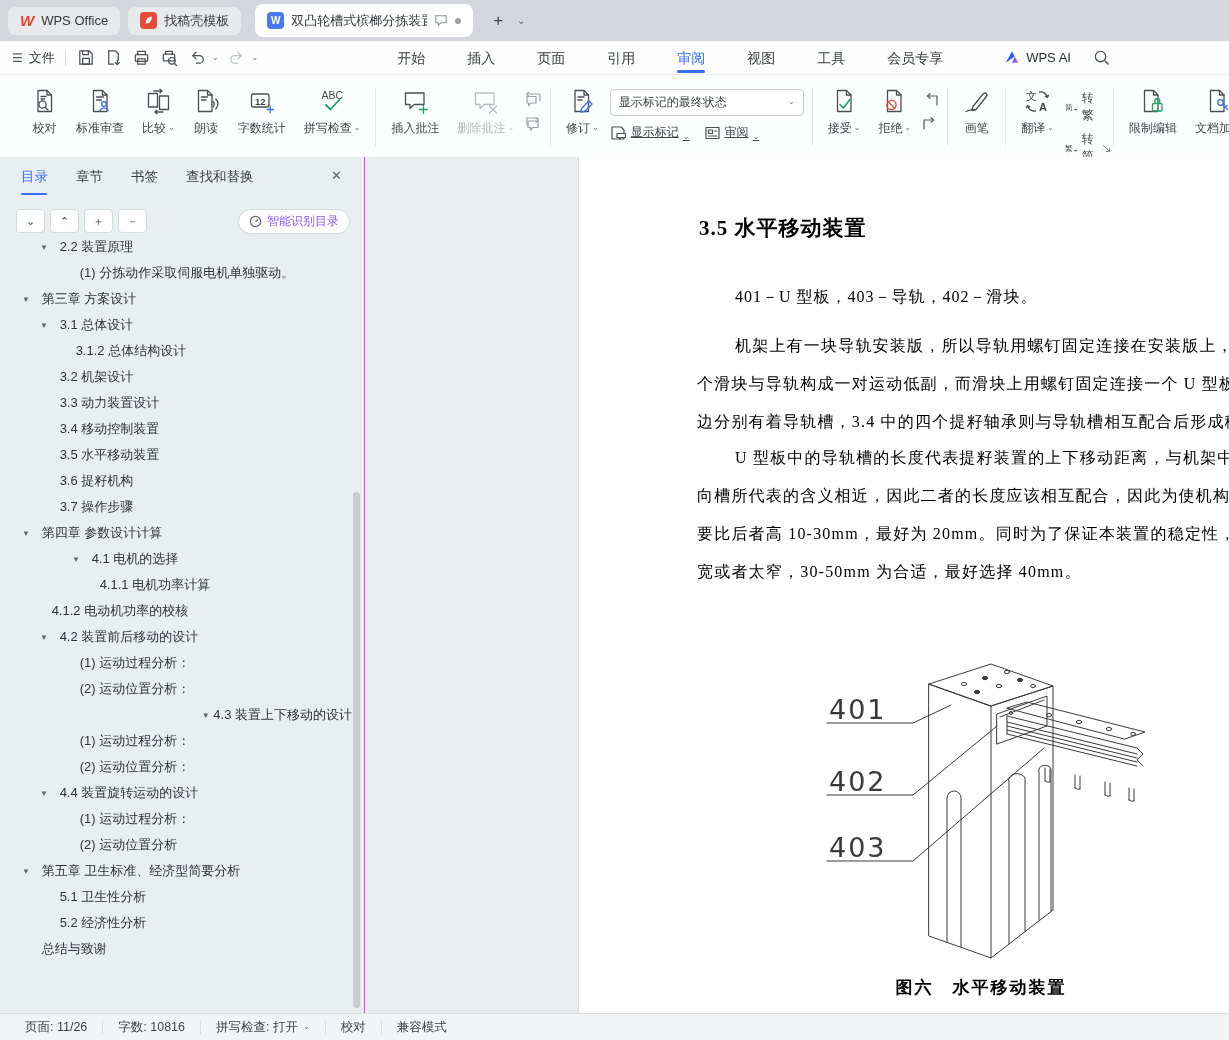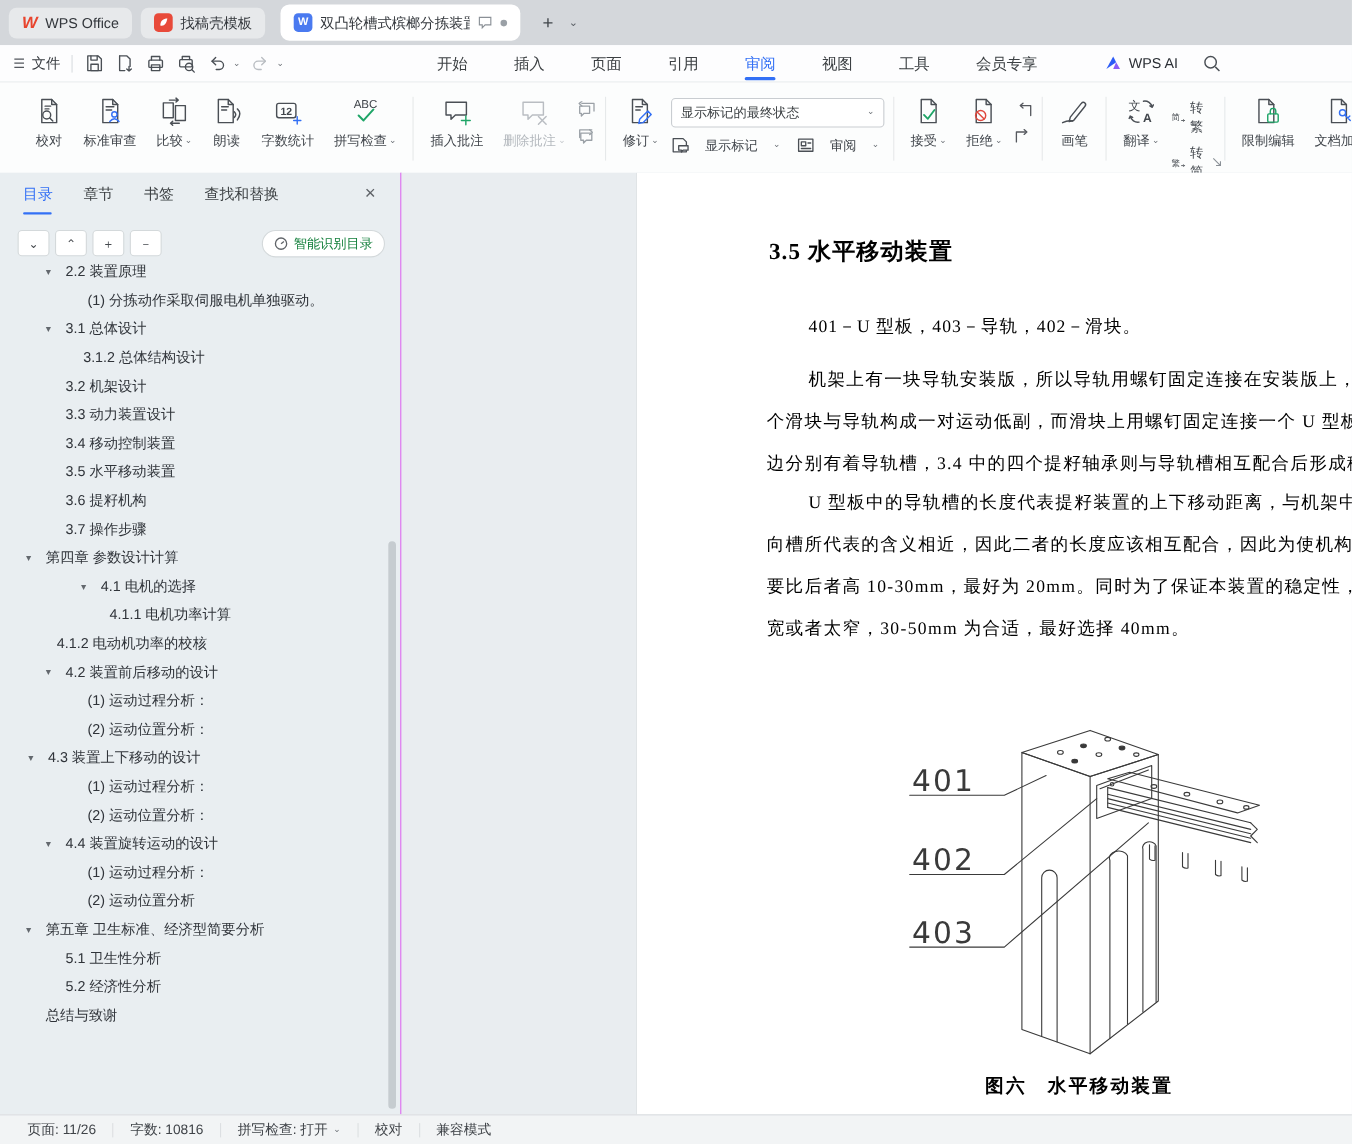--- a/index.html
+++ b/index.html
@@ -50,39 +50,39 @@
   .dis .ic{stroke:#b9bdc2;}
   .g{stroke:#1ea567;} .b{stroke:#3370f5;} .r{stroke:#e0483e;}
   .tx{stroke:none;fill:#41464c;font-family:"Liberation Sans",sans-serif;}
   .pairCol{display:flex;flex-direction:column;gap:9px;padding-top:8px;}
   .pairCol svg{width:17px;height:15px;stroke:#9ba1a7;fill:none;stroke-width:1.2;stroke-linecap:round;stroke-linejoin:round;cursor:pointer;}
   .pairCol.dark svg{stroke:#55585e;}
   .comboCol{display:flex;flex-direction:column;gap:8px;padding-top:5px;}
   .dropdown{width:176px;height:25px;border:1px solid #c9cdd1;border-radius:4px;background:#fff;
             display:flex;align-items:center;justify-content:space-between;padding:0 8px;font-size:12px;color:#3c4043;cursor:pointer;}
   .comborow{display:flex;align-items:center;gap:14px;}
-  .minibtn{display:flex;align-items:center;gap:14px;font-size:12px;color:#41464c;cursor:pointer;}
+  .minibtn{display:flex;align-items:flex-end;gap:4px;font-size:12px;color:#41464c;cursor:pointer;text-decoration:underline;}
   .minibtn svg{width:17px;height:16px;stroke:#4a4f55;fill:none;stroke-width:1.2;stroke-linecap:round;stroke-linejoin:round;}
   .convCol{display:flex;flex-direction:column;gap:7px;padding-top:6px;}
   .convItem{display:flex;align-items:center;gap:4px;font-size:12px;color:#41464c;cursor:pointer;}
   .convItem svg{width:18px;height:15px;}
   .expander{position:absolute;right:2px;bottom:2px;width:9px;height:9px;}
   .expander svg{width:9px;height:9px;stroke:#8a9096;fill:none;stroke-width:1;}
   
   .sidebar{position:absolute;left:0;top:157px;width:364px;height:857px;background:#e9eef1;border-right:1px solid #d946ef;}
   .stabs{display:flex;align-items:center;height:40px;padding-left:21px;position:relative;}
   .stab{font-size:13.5px;color:#3c4043;margin-right:28px;position:relative;cursor:pointer;}
   .stab.active{color:#3370f5;}
   .stab.active::after{content:"";position:absolute;left:0;bottom:-9px;width:26px;height:2.5px;background:#3370f5;border-radius:2px;}
   .sclose{position:absolute;right:22px;top:11px;font-size:13px;color:#5f6368;cursor:pointer;}
   .sctrls{display:flex;align-items:center;margin:12px 0 0 16px;position:relative;height:24px;}
   .sbtn{width:27px;height:22px;background:#fff;border:1px solid #d4d9db;border-radius:4px;margin-right:5px;
         display:flex;align-items:center;justify-content:center;font-size:11px;color:#45494e;cursor:pointer;}
   .pill{position:absolute;right:14px;top:0;height:23px;background:#fff;border:1px solid #d4d9db;border-radius:13px;
-        display:flex;align-items:center;gap:5px;padding:0 10px;font-size:12px;color:#15803d;cursor:pointer;}
+        display:flex;align-items:center;gap:5px;padding:0 10px;font-size:12px;color:#8b5cf6;cursor:pointer;}
   .pill svg{width:13px;height:13px;stroke:#5f6368;fill:none;stroke-width:1.3;}
   .toclist{position:absolute;left:0;top:77px;width:352px;bottom:0;overflow:hidden;}
   .toc-row{height:26px;line-height:26px;font-size:13px;color:#30343a;white-space:nowrap;cursor:pointer;}
   .toc-marker{display:inline-block;width:16px;margin-left:-16px;font-size:8px;color:#63686e;vertical-align:1px;}
   .sscroll{position:absolute;right:4px;top:335px;width:7px;height:516px;background:#c6ccd0;border-radius:4px;}
   
   .canvas{position:absolute;left:365px;top:157px;right:0;height:857px;background:#e9edf0;overflow:hidden;}
   .page{position:absolute;left:213px;top:0;width:900px;height:857px;background:#ffffff;border-left:1px solid #dde1e4;}
   .doc-serif{font-family:"Liberation Serif","DejaVu Serif",serif;color:#000;}
   .dheading{position:absolute;left:120px;top:57px;font-size:21px;font-weight:bold;letter-spacing:1px;}
@@ -500,20 +500,24 @@
         <div class="toc-row" style="padding-left: 56px;">
           <span class="toc-marker">▼</span>
           <span>2.2 装置原理</span>
         </div>
 
         <div class="toc-row" style="padding-left: 76px;">
           <span class="toc-marker"></span>
           <span>(1) 分拣动作采取伺服电机单独驱动。</span>
         </div>
 
+        <div class="toc-row" style="padding-left: 38px;">
+          <span class="toc-marker">▼</span>
+          <span>第三章  方案设计</span>
+        </div>
 
         <div class="toc-row" style="padding-left: 56px;">
           <span class="toc-marker">▼</span>
           <span>3.1  总体设计</span>
         </div>
 
 
         <div class="toc-row" style="padding-left: 72px;">
           <span class="toc-marker"></span>
           <span>3.1.2 总体结构设计</span>
@@ -577,21 +581,21 @@
         <div class="toc-row" style="padding-left: 76px;">
           <span class="toc-marker"></span>
           <span>(1) 运动过程分析：</span>
         </div>
 
         <div class="toc-row" style="padding-left: 76px;">
           <span class="toc-marker"></span>
           <span>(2) 运动位置分析：</span>
         </div>
 
-        <div class="toc-row" style="padding-left: 40px;">
+        <div class="toc-row" style="padding-left: 40px; text-align: right;">
           <span class="toc-marker">▼</span>
           <span>4.3  装置上下移动的设计</span>
         </div>
 
         <div class="toc-row" style="padding-left: 76px;">
           <span class="toc-marker"></span>
           <span>(1) 运动过程分析：</span>
         </div>
 
         <div class="toc-row" style="padding-left: 76px;">

